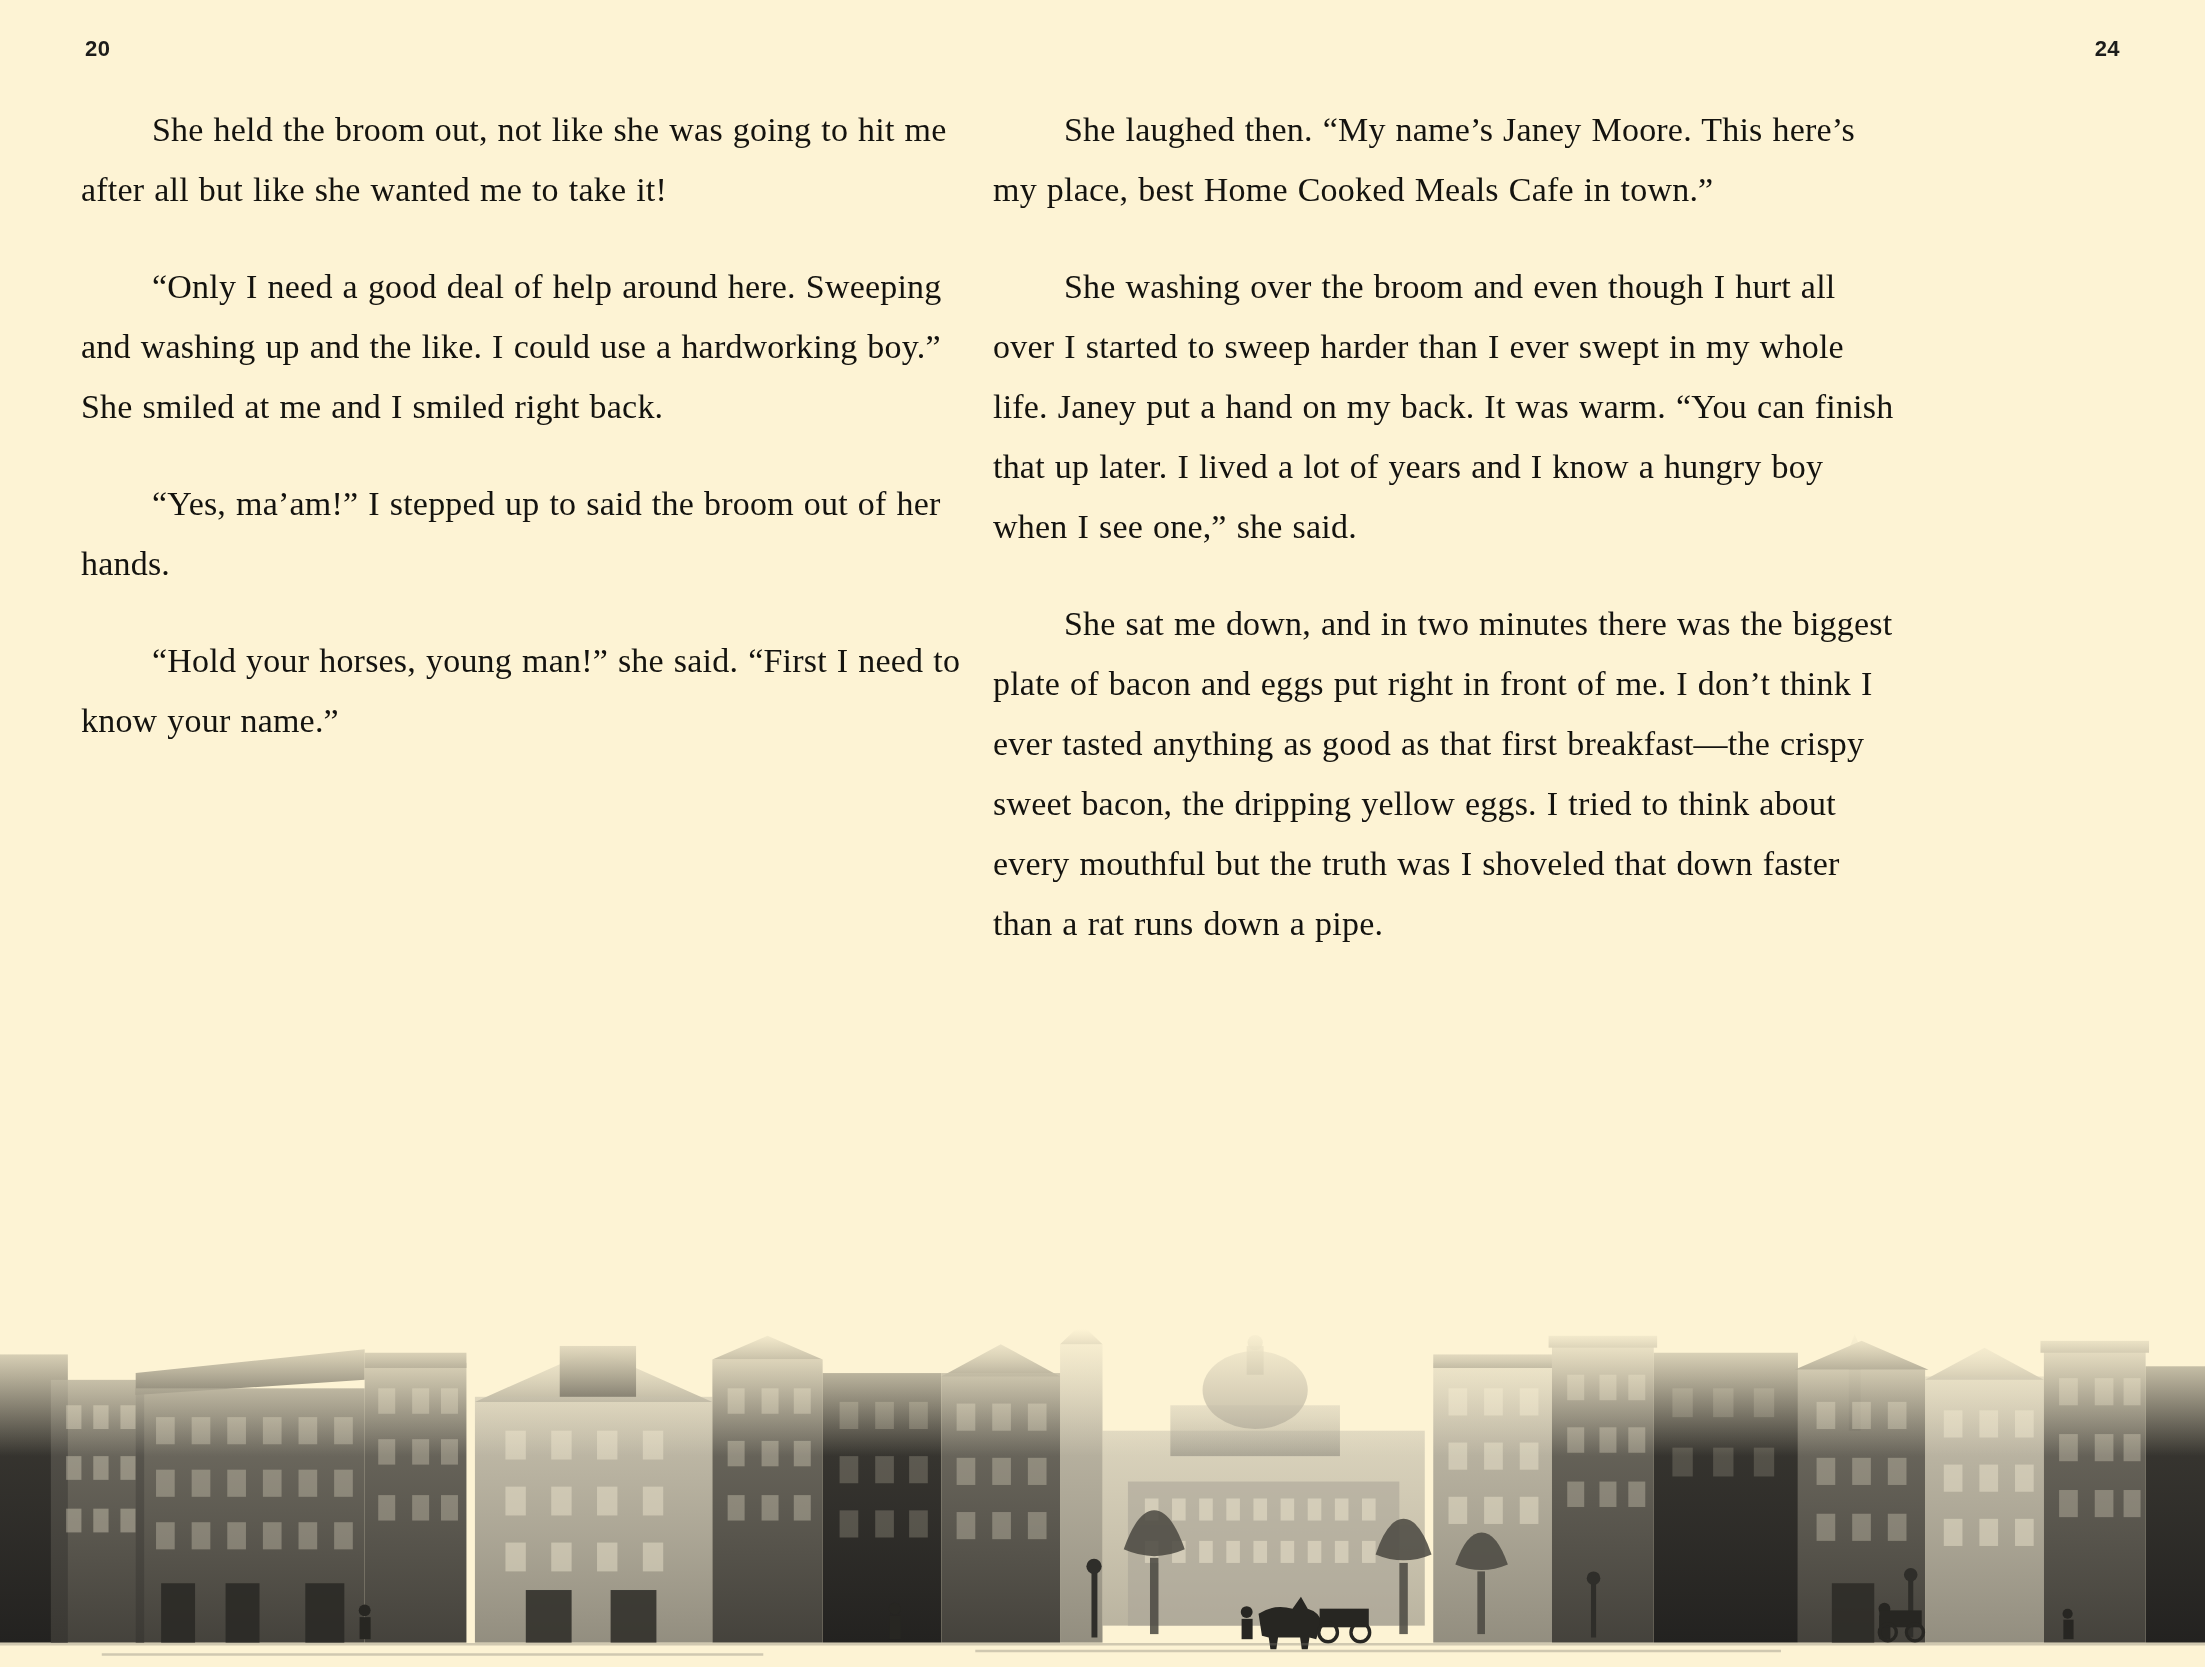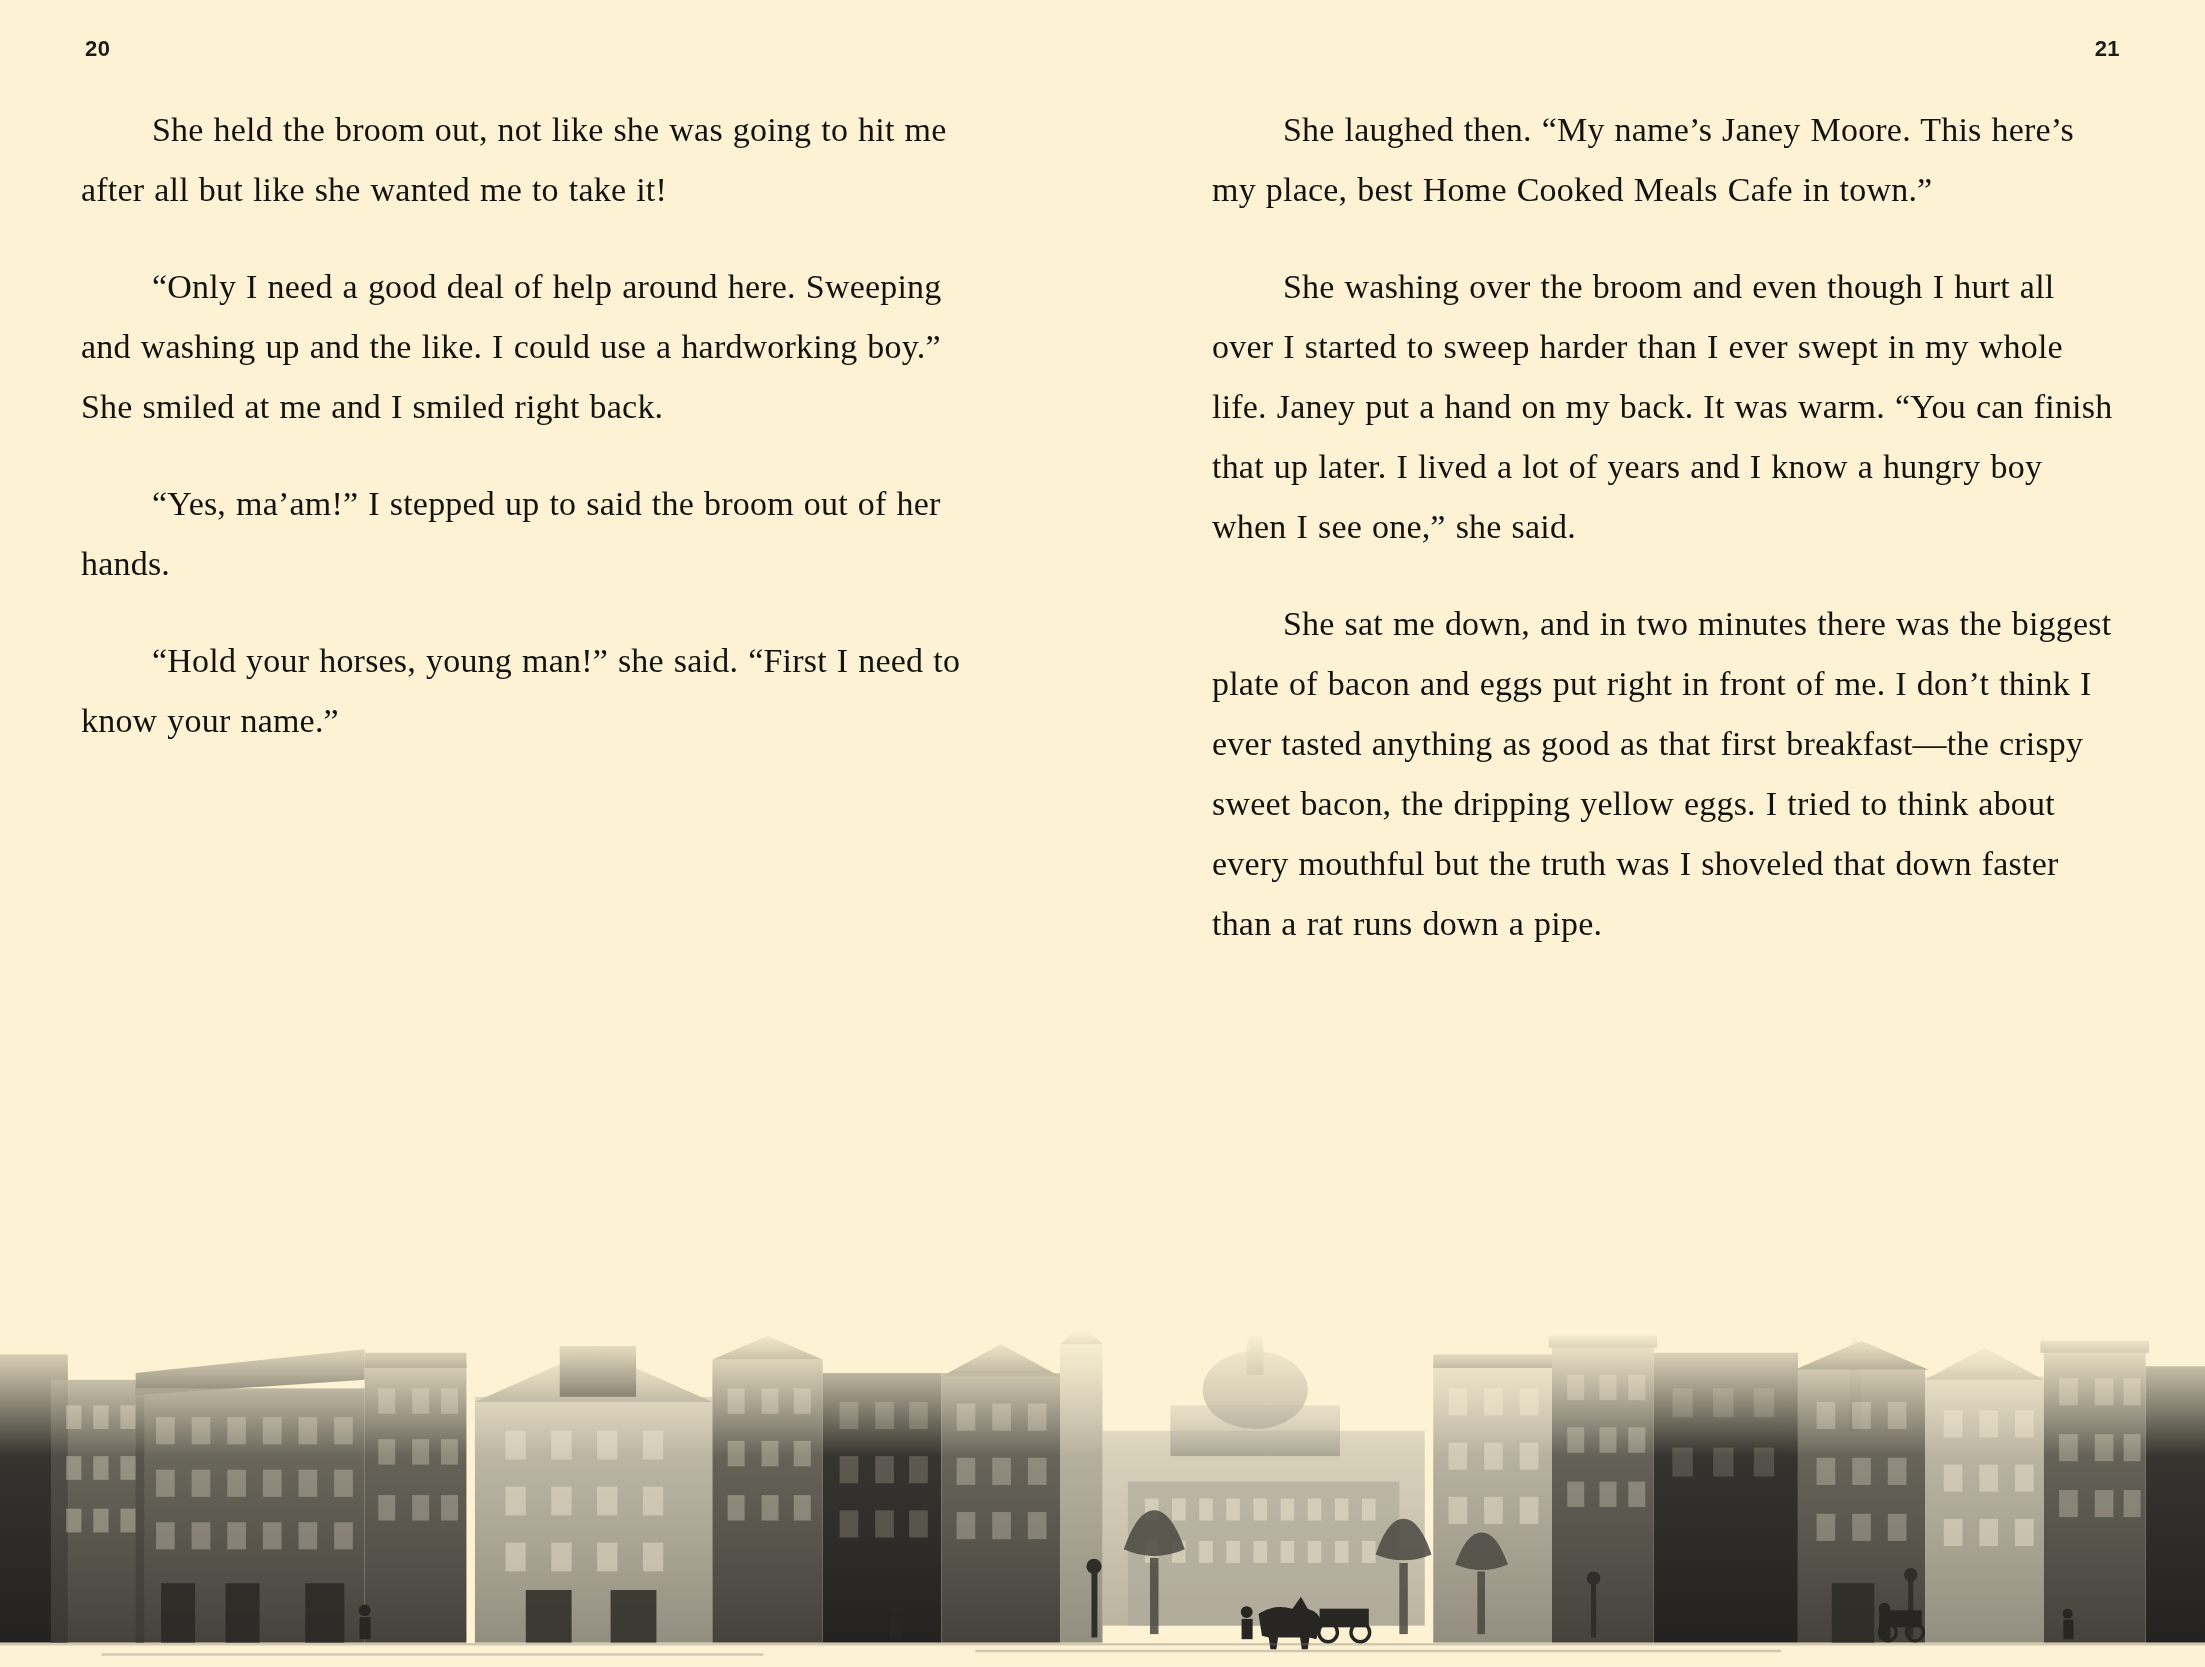--- a/index.html
+++ b/index.html
@@ -37,21 +37,21 @@
   .folio-left  { left: 85px; }
   .folio-right { right: 85px; }
 
   
   .columns {
     position: absolute;
     top: 100px;
     left: 0;
     width: 2205px;
     display: flex;
-    justify-content: space-between;
+    justify-content: flex-start;
     box-sizing: border-box;
     padding: 0 81px;
   }
   .column {
     width: 912px;
   }
   .column p {
     margin: 0 0 37px 0;
     font-family: "Liberation Serif", serif;
     font-size: 34px;
@@ -85,21 +85,21 @@
     background: #efe4c4;
     opacity: 0.0;
   }
 </style>
 </head>
 <body>
 
 <div class="page-spread">
 
   <div class="folio folio-left">20</div>
-  <div class="folio folio-right">21</div>
+  <div class="folio folio-right">24</div>
 
   <div class="columns">
 
     <div class="column">
       <p>She held the broom out, not like she was going to hit me after all but like she wanted me to take it!</p>
       <p>“Only I need a good deal of help around here.  Sweeping and washing up and the like.  I could use a hardworking boy.”  She smiled at me and I smiled right back.</p>
       <p>“Yes, ma’am!”  I stepped up to said the broom out of her hands.</p>
       <p>“Hold your horses, young man!” she said.  “First I need to know your name.”</p>
     </div>
 

